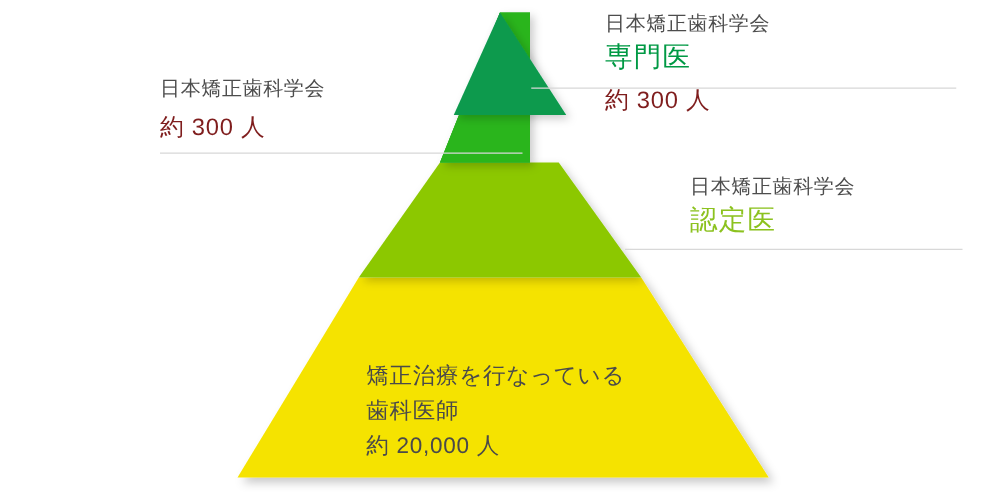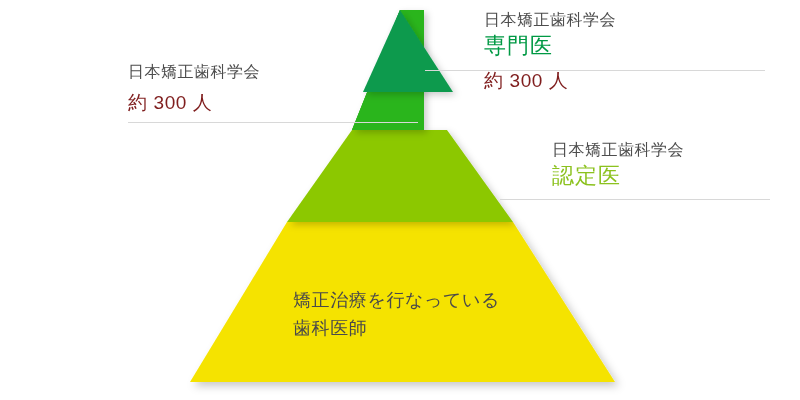--- a/index.html
+++ b/index.html
@@ -92,15 +92,16 @@
   </div>
 
   <div class="callout" id="callout-niteii">
     <div class="org">日本矯正歯科学会</div>
     <div class="rank" style="color:#8cc21f;">認定医</div>
   </div>
 
   <div id="base-label">
     <div>矯正治療を行なっている</div>
     <div>歯科医師</div>
+    <div>約 20,000 人</div>
   </div>
 
 </div>
 
 </body></html>

